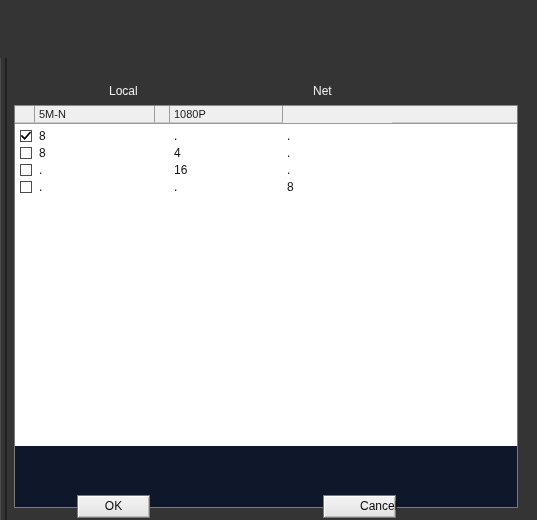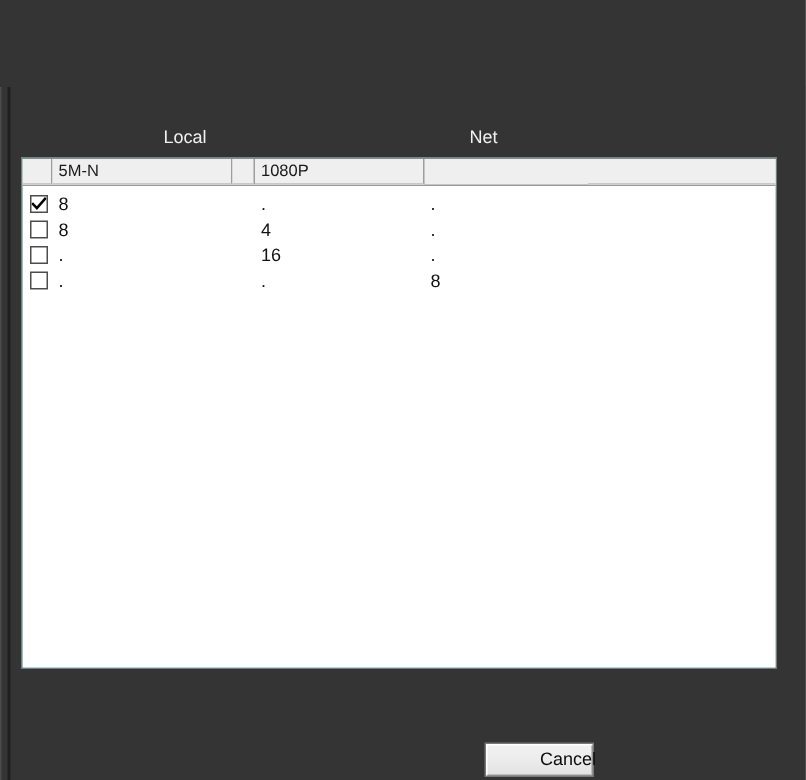--- a/index.html
+++ b/index.html
@@ -116,22 +116,22 @@
   }
   #label-local { left: 69px; top: 84px; margin-left: 40px; }
   #label-net   { left: 313px; top: 84px; }
 
   
   .table-panel {
     position: absolute;
     left: 14px;
     top: 105px;
     width: 504px;
-    height: 341px;
-    background: #5eead4;
+    height: 403px;
+    background: #0f172a;
     box-sizing: border-box;
     border: 1px solid #7a7a7a;
     border-top: 1px solid #8a8a8a;
     overflow: hidden;
     padding-left: 40px;
   }
 
   .table-head {
     position: absolute;
     left: 0;
@@ -273,15 +273,16 @@
         </div>
         <div class="row" style="top: 55px;">
           <div class="cbox"></div>
           <div class="cell cell-c0">.</div>
           <div class="cell cell-c1">.</div>
           <div class="cell cell-c2">8</div>
         </div>
       </div>
   </div>
 
+  <button class="btn" id="btn-ok">OK</button>
   <button class="btn" id="btn-cancel">Cancel</button>
 
 </div>
 
 </body></html>

